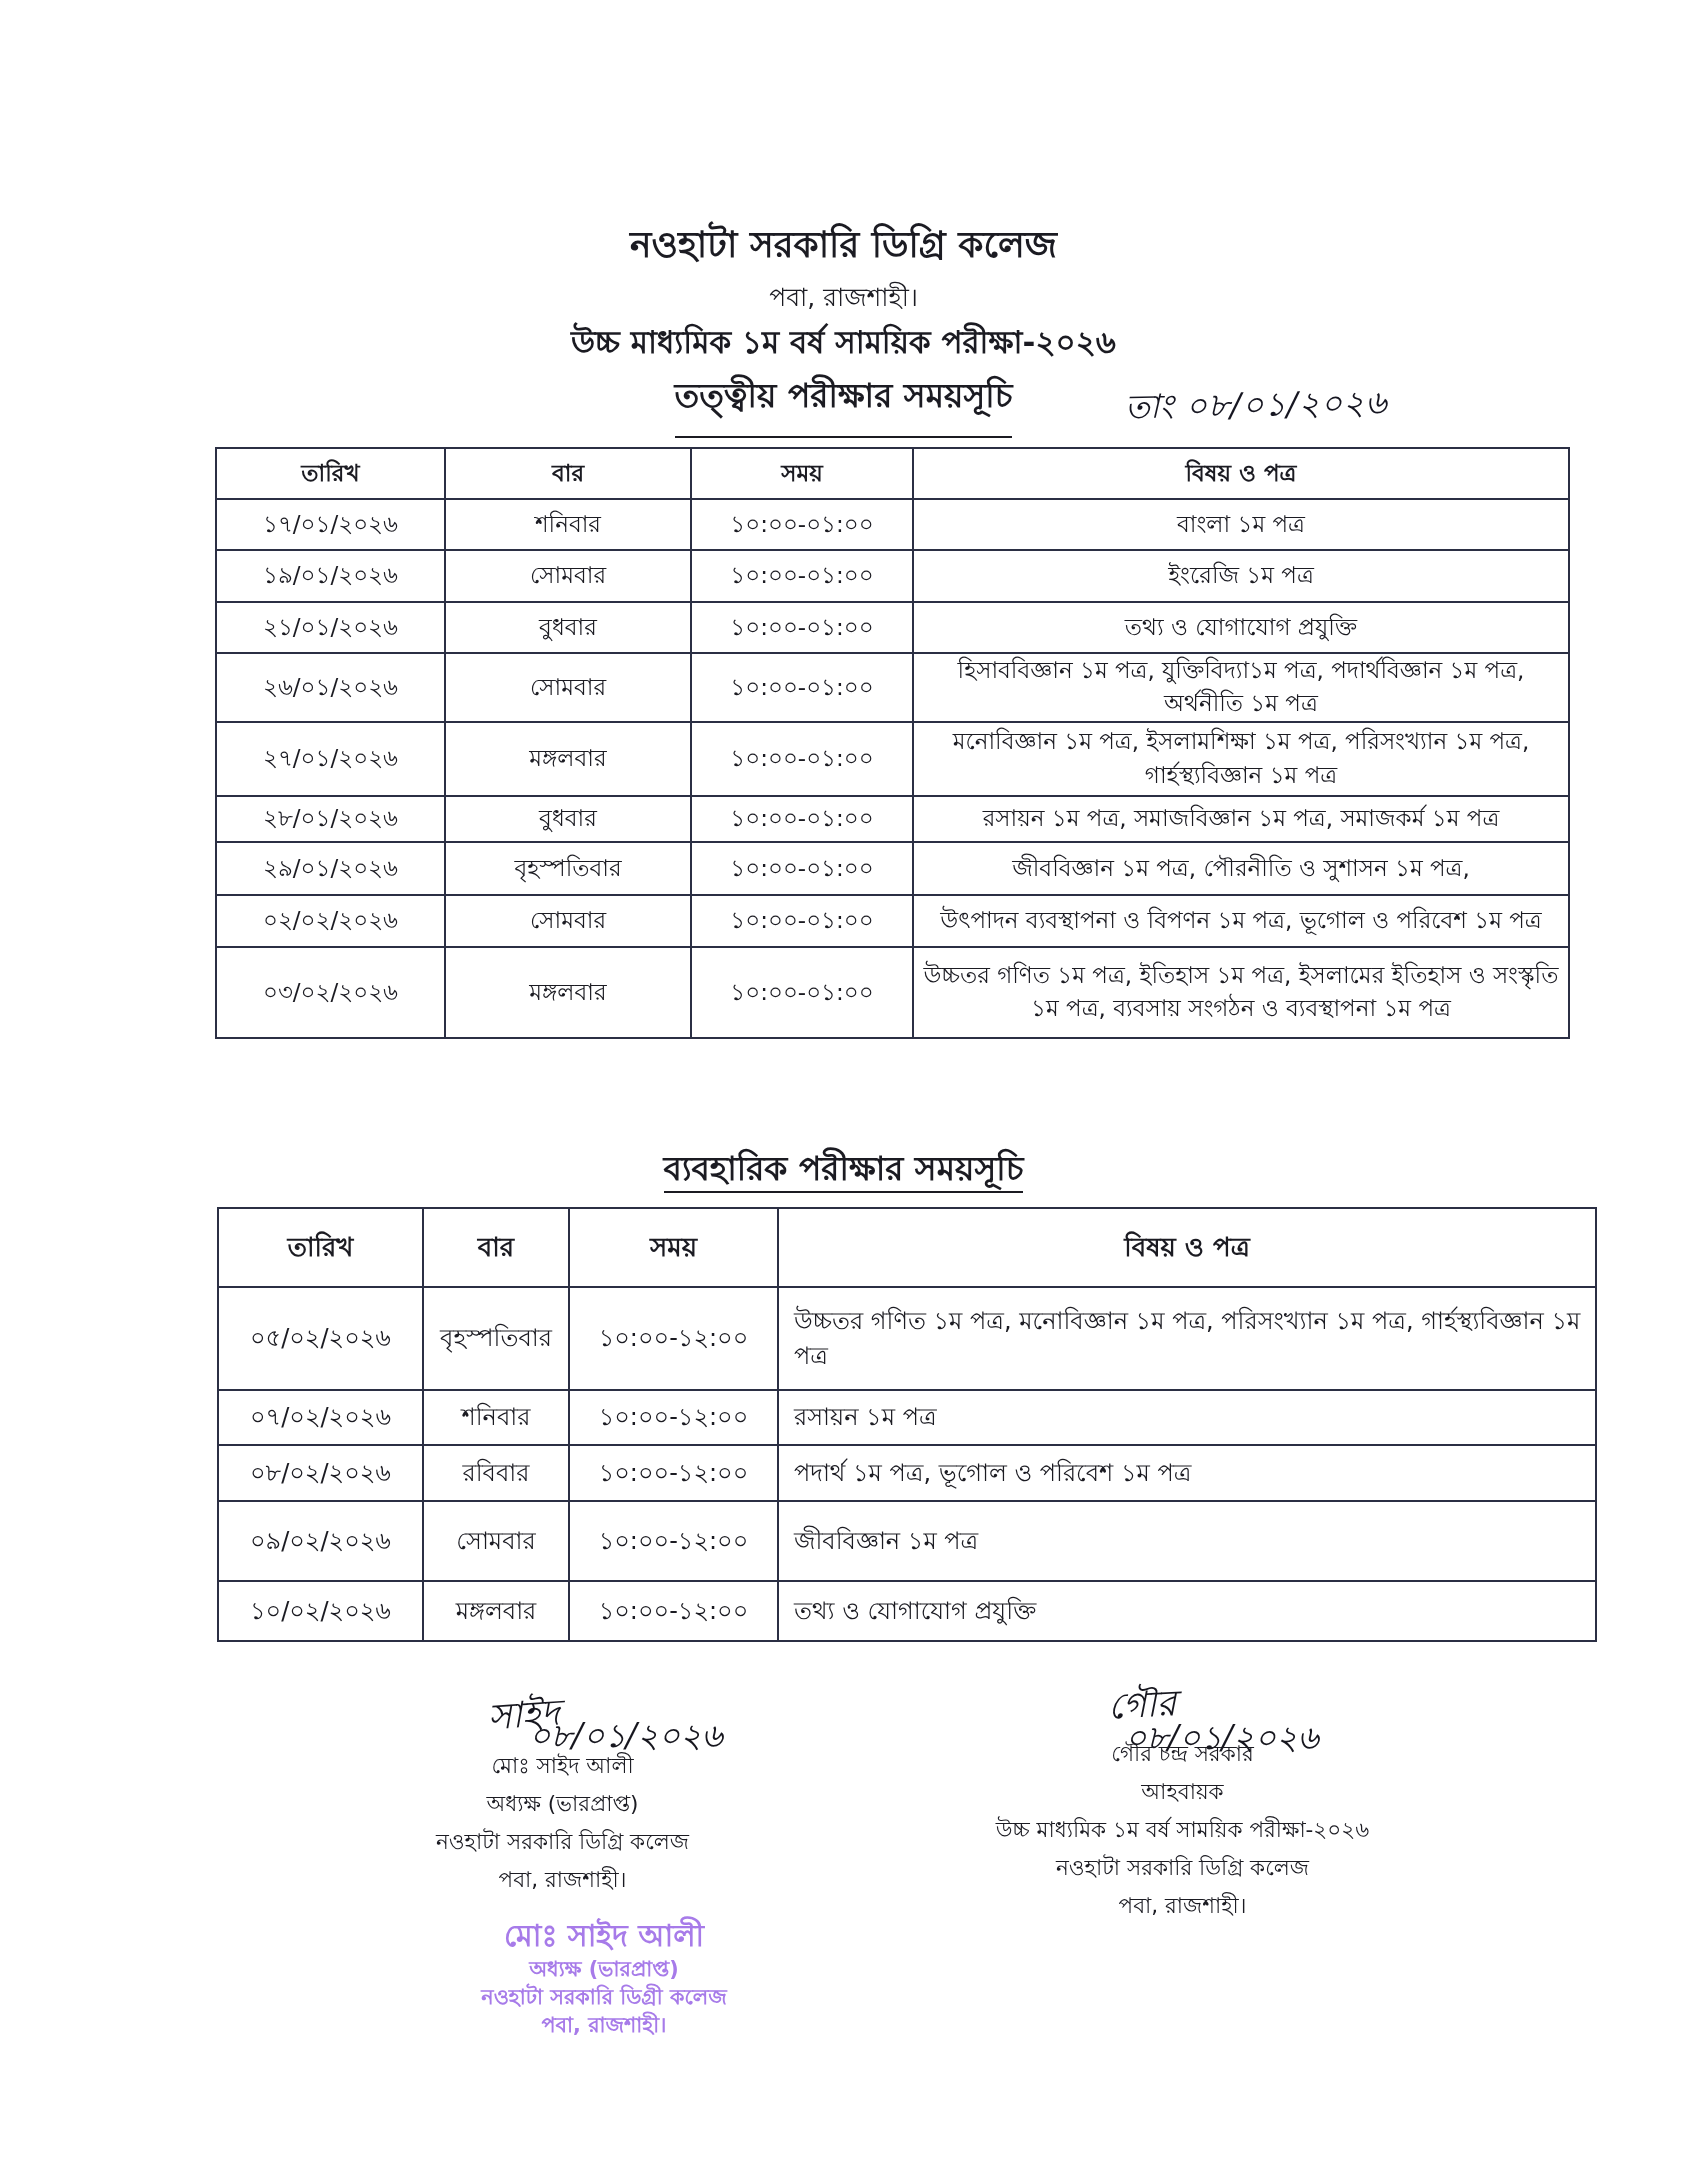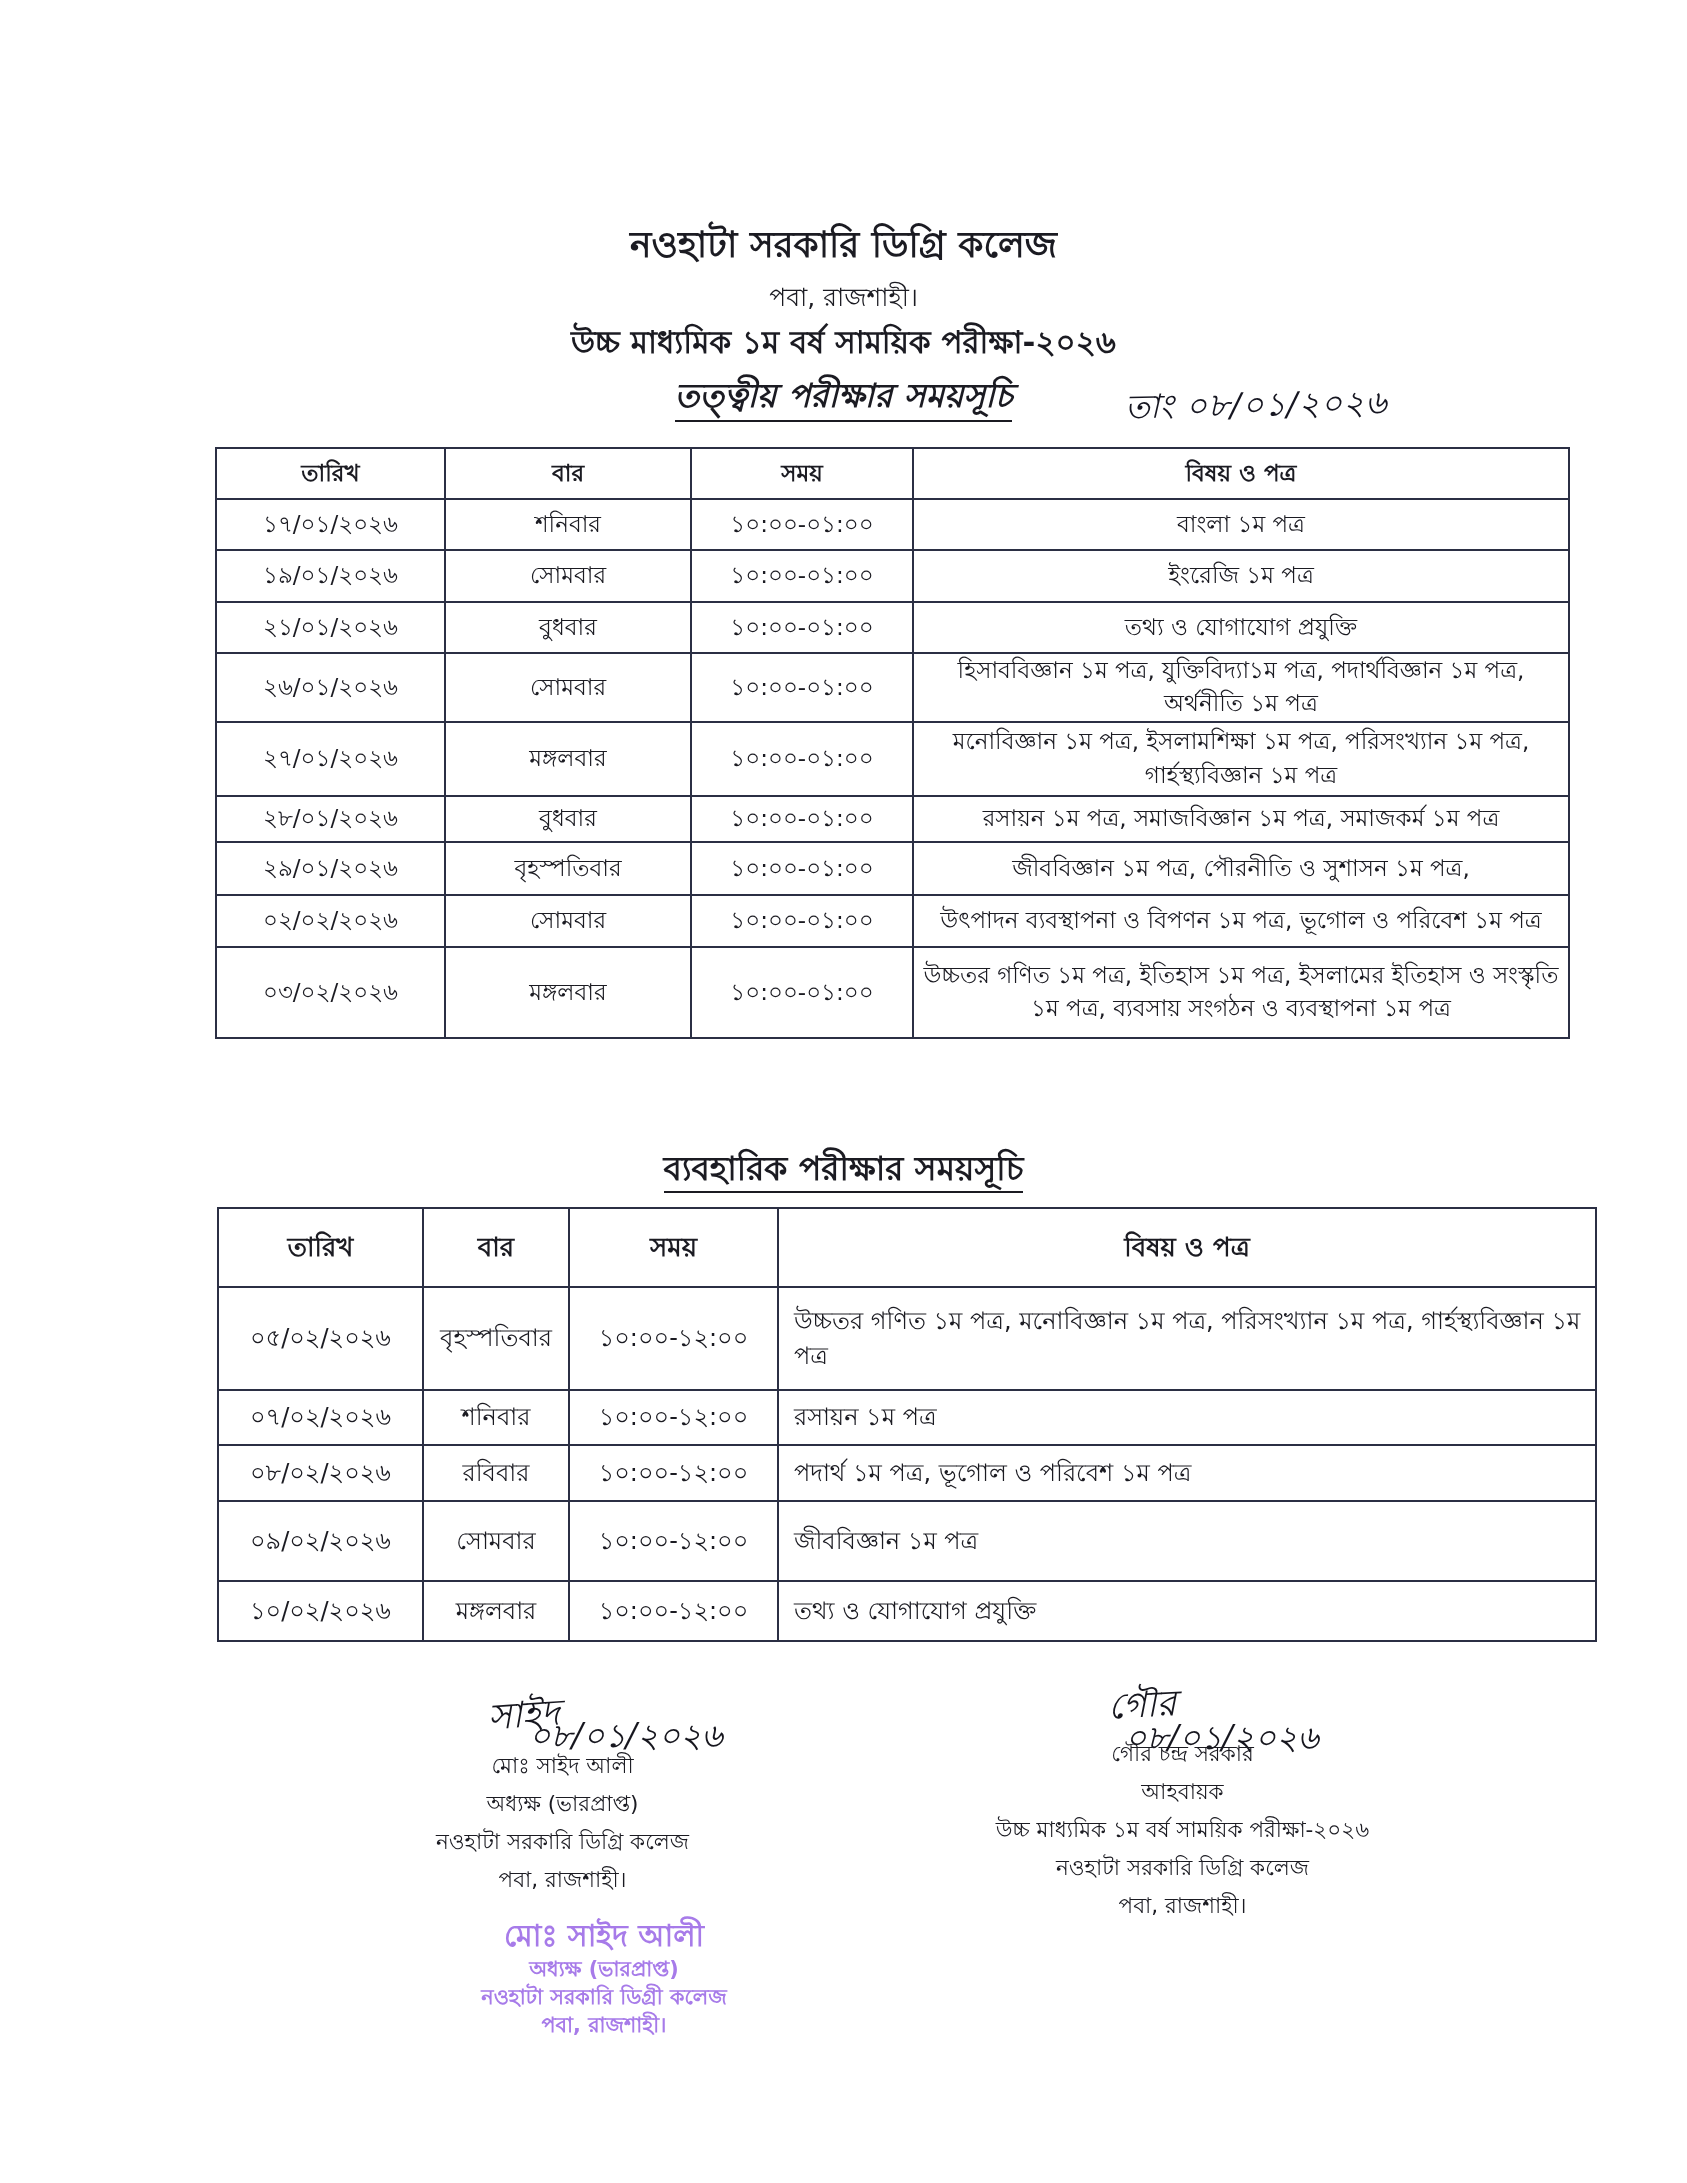--- a/index.html
+++ b/index.html
@@ -9,21 +9,21 @@
     color: #1b1b22;
   }
   .abs { position: absolute; }
   .center-text { text-align: center; white-space: nowrap; }
 
   
   #college-name { left: 0; width: 1687px; top: 217px; font-size: 36px; font-weight: bold; }
   #college-location { left: 0; width: 1687px; top: 278px; font-size: 25px; }
   #exam-title { left: 0; width: 1687px; top: 318px; font-size: 31px; font-weight: bold; }
   #theory-title { left: 0; width: 1687px; top: 370px; font-size: 33px; font-weight: bold; }
-  #theory-title span { border-bottom: 2.5px solid #1b1b22; padding-bottom: 5px; font-style: italic; }
+  #theory-title span { border-bottom: 2.5px solid #1b1b22; padding-bottom: 21px; }
   #handwritten-date {
     left: 1125px; top: 379px; font-size: 33px; font-family: "DejaVu Serif", serif;
     font-style: italic; color: #151520; transform: rotate(-1deg); letter-spacing: 0.8px;
   }
 
   
   table.sched {
     position: absolute; border-collapse: collapse; table-layout: fixed;
   }
   table.sched td, table.sched th {

